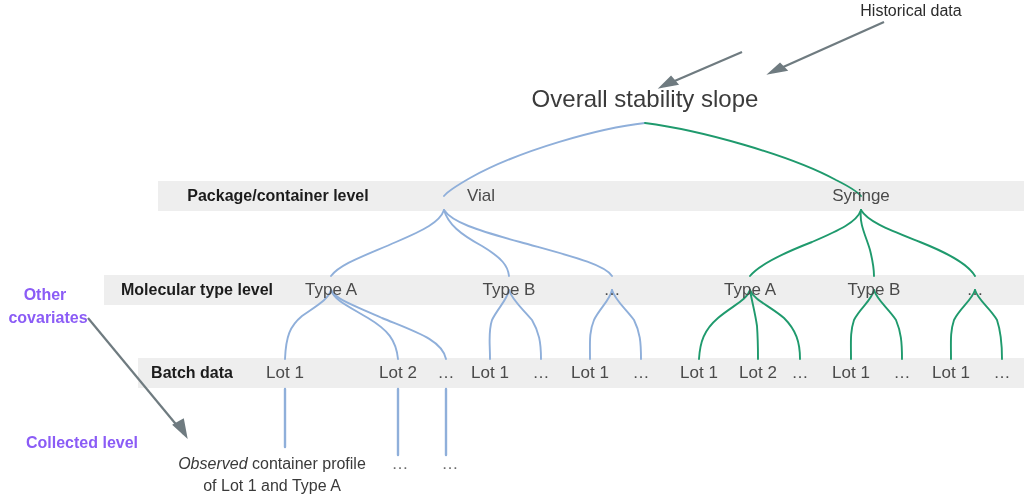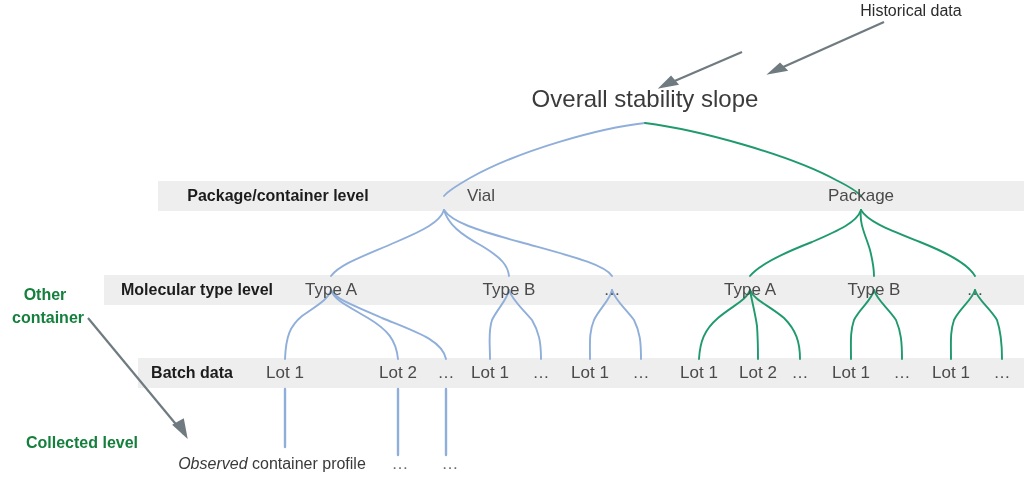--- a/index.html
+++ b/index.html
@@ -54,21 +54,21 @@
   }
   .annot {
     position: absolute;
     font-size: 16px;
     color: #2b2b2b;
     white-space: nowrap;
     transform: translate(-50%, -50%);
   }
   .annot.bold {
     font-weight: bold;
-    color: #15803d;
+    color: #8b5cf6;
   }
   .caption {
     position: absolute;
     font-size: 16px;
     color: #3a3a3a;
     text-align: center;
     transform: translate(-50%, 0);
     line-height: 1.35;
   }
   .caption .it { font-style: italic; }
@@ -140,21 +140,21 @@
 
   <div class="annot" style="left:911px; top:11px;">Historical data</div>
 
   <div class="root-title" style="left:645px; top:99px;">Overall stability slope</div>
 
   <div class="rowlabel" style="left:278px; top:196px;">Package/container level</div>
   <div class="rowlabel" style="left:197px; top:290px;">Molecular type level</div>
   <div class="rowlabel" style="left:192px; top:373px;">Batch data</div>
 
   <div class="node" style="left:444px; top:196px;margin-left:37px;">Vial</div>
-  <div class="node" style="left:861px; top:196px;">Package</div>
+  <div class="node" style="left:861px; top:196px;">Syringe</div>
 
   <div class="node" style="left:331px; top:290px;">Type A</div>
   <div class="node" style="left:509px; top:290px;">Type B</div>
   <div class="node" style="left:612px; top:290px;">…</div>
   <div class="node" style="left:750px; top:290px;">Type A</div>
   <div class="node" style="left:874px; top:290px;">Type B</div>
   <div class="node" style="left:975px; top:290px;">…</div>
 
   <div class="node" style="left:285px; top:373px;">Lot 1</div>
   <div class="node" style="left:398px; top:373px;">Lot 2</div>
@@ -165,23 +165,24 @@
   <div class="node" style="left:641px; top:373px;">…</div>
   <div class="node" style="left:699px; top:373px;">Lot 1</div>
   <div class="node" style="left:758px; top:373px;">Lot 2</div>
   <div class="node" style="left:800px; top:373px;">…</div>
   <div class="node" style="left:851px; top:373px;">Lot 1</div>
   <div class="node" style="left:902px; top:373px;">…</div>
   <div class="node" style="left:951px; top:373px;">Lot 1</div>
   <div class="node" style="left:1002px; top:373px;">…</div>
 
   <div class="annot bold" style="left:45px; top:295px;">Other</div>
-  <div class="annot bold" style="left:48px; top:318px;">container</div>
+  <div class="annot bold" style="left:48px; top:318px;">covariates</div>
   <div class="annot bold" style="left:82px; top:443px;">Collected level</div>
 
   <div class="caption" style="left:272px; top:453px; width:260px;">
     <span class="it">Observed</span><span> container profile</span><br>
+    <span>of Lot 1 and Type A</span>
   </div>
 
   <div class="dots" style="left:400px; top:464px;">…</div>
   <div class="dots" style="left:450px; top:464px;">…</div>
 
 </div>
 
 </body></html>

